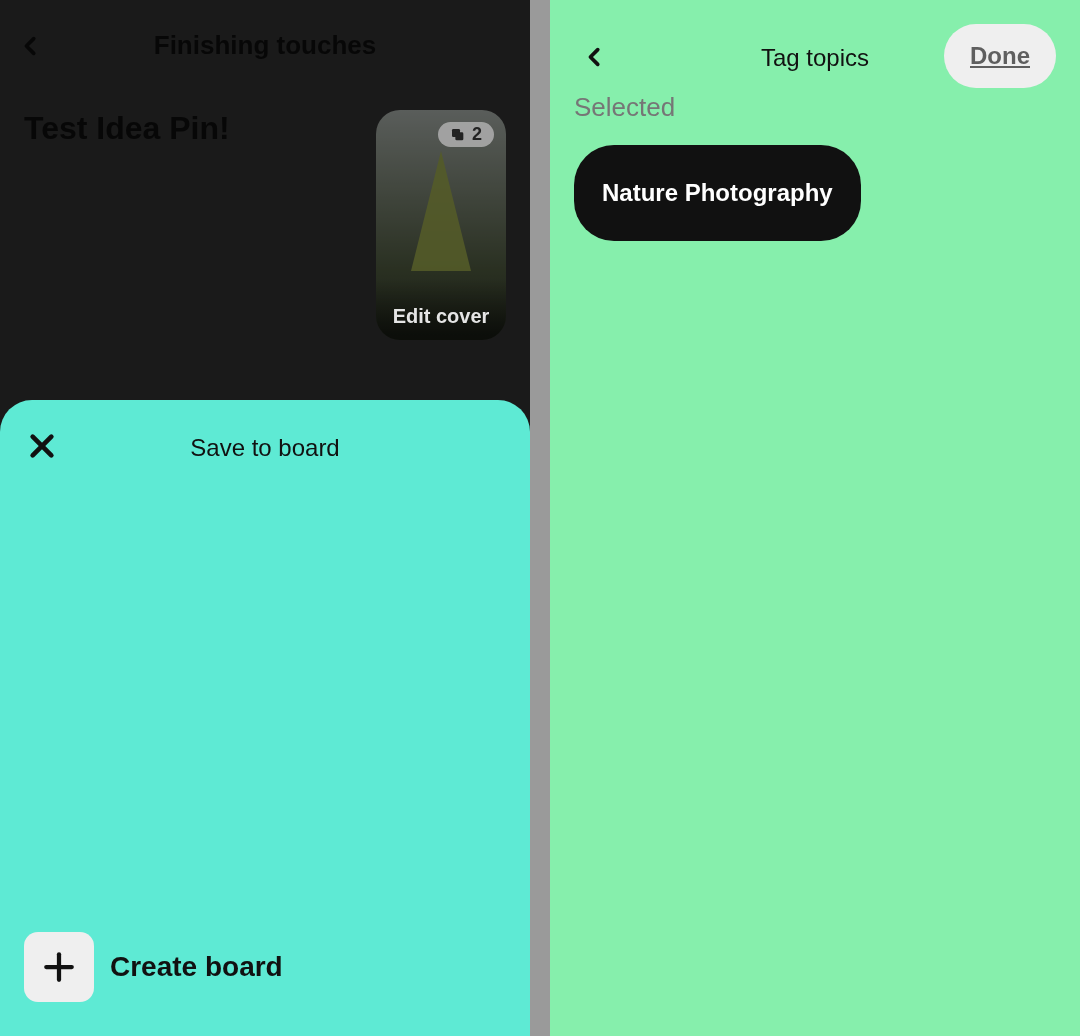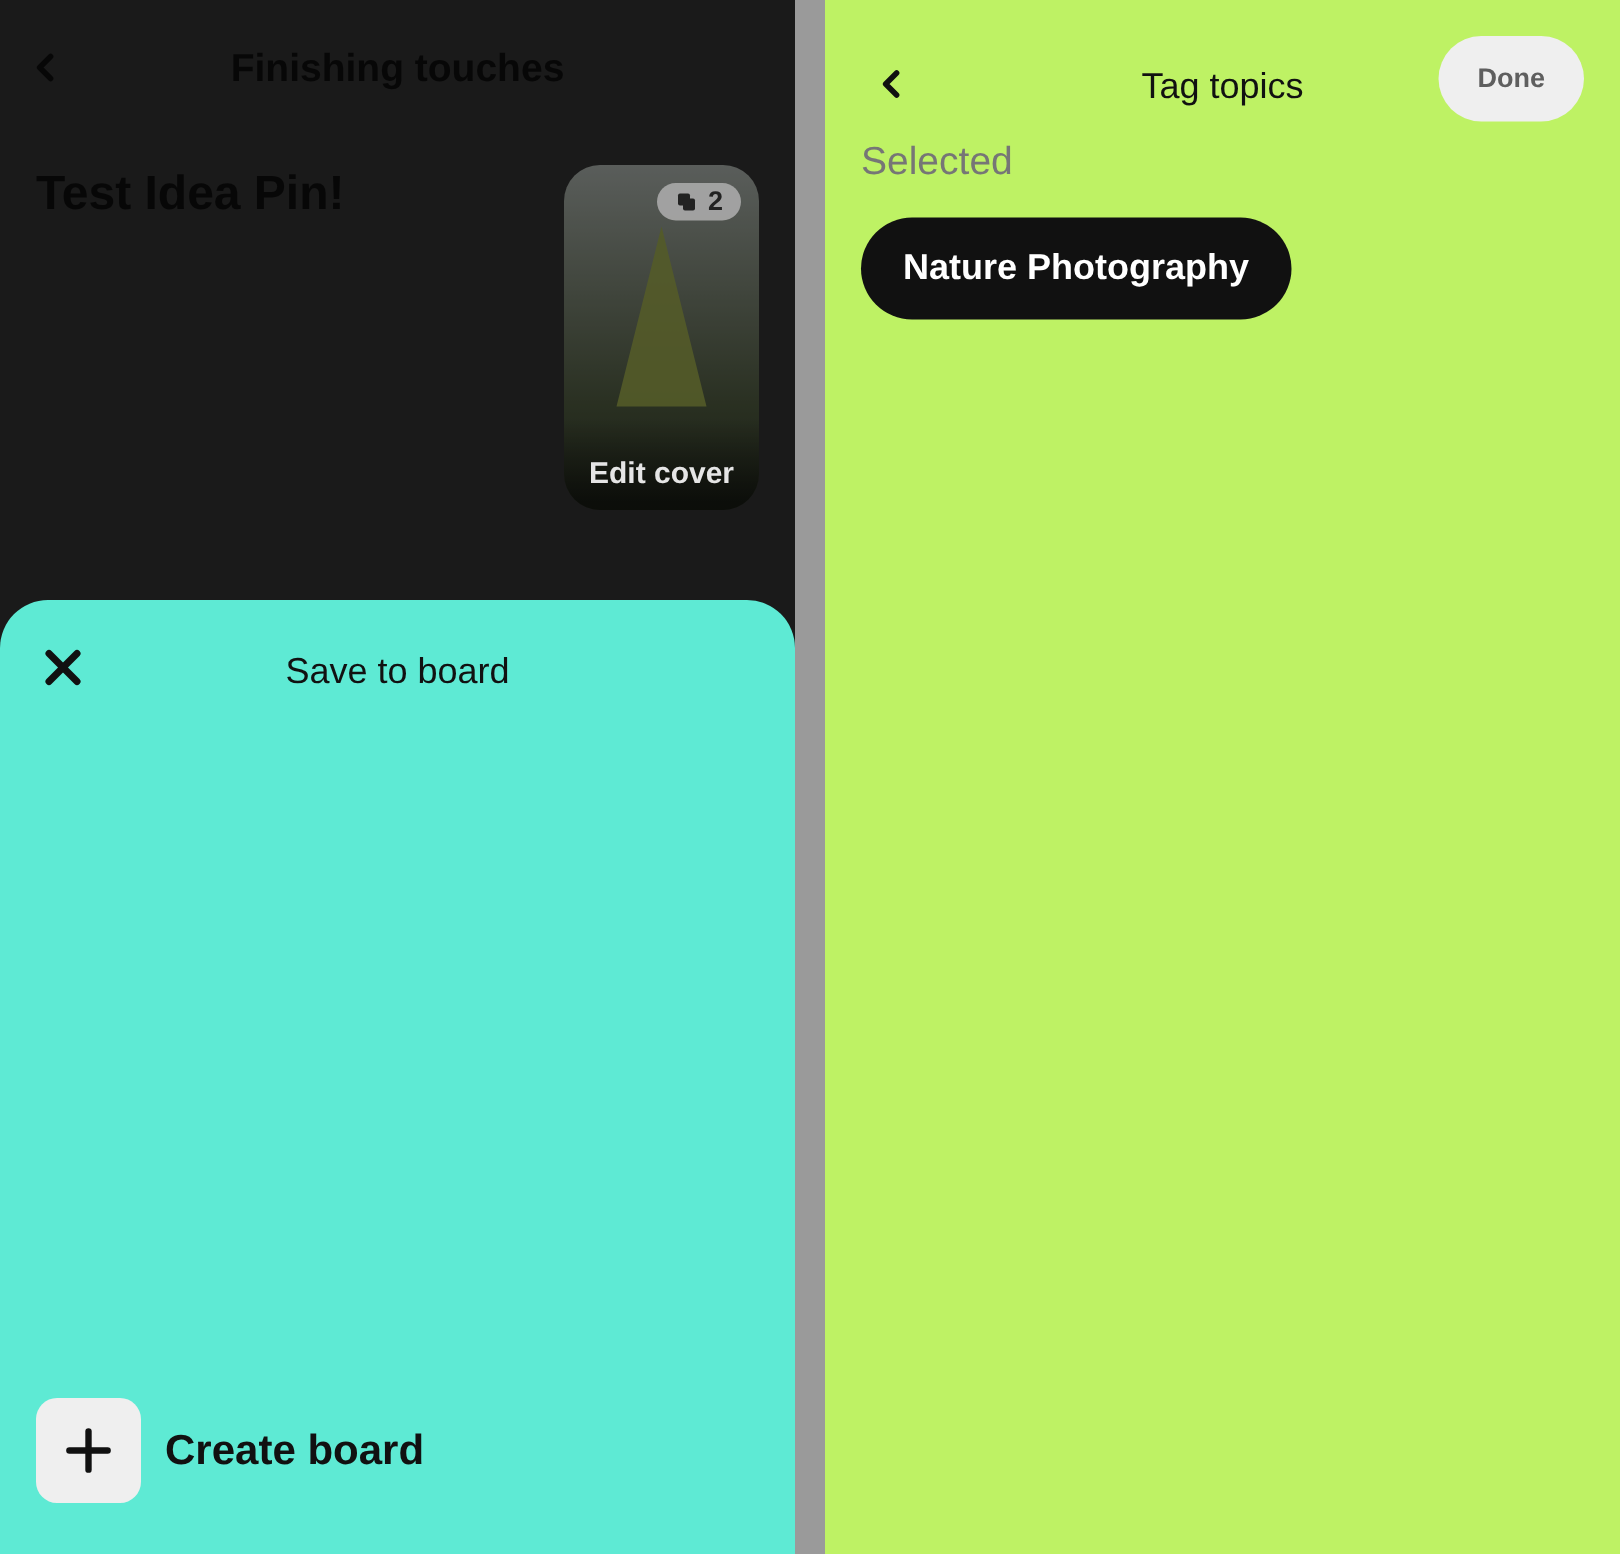--- a/index.html
+++ b/index.html
@@ -181,21 +181,21 @@
   }
   
   .divider {
     width: 20px;
     background: #9a9a9a;
     height: 1036px;
   }
   
   .right-panel {
     flex: 1;
-    background: #bef264;
+    background: #86efac;
     padding: 24px 24px;
   }
   .rp-header {
     position: relative;
     height: 68px;
     display: flex;
     align-items: center;
   }
   .rp-back {
     position: absolute;
@@ -210,24 +210,25 @@
     font-weight: 500;
     color: #111;
   }
   .rp-done {
     position: absolute;
     right: 0;
     top: 0;
     background: #efefef;
     border-radius: 34px;
     padding: 18px 26px;
-    font-size: 18px;
+    font-size: 24px;
     font-weight: 700;
     color: #5f5f5f;
     cursor: pointer;
+    text-decoration: underline;
   }
   .search-ph {
     margin-top: 24px;
     font-size: 30px;
     font-weight: 700;
     color: #767676;
     border: none;
     outline: none;
     width: 100%;
     background: transparent;
@@ -244,21 +245,21 @@
     display: flex;
     gap: 6px;
     margin-top: 22px;
     flex-wrap: wrap;
   }
   .chip {
     background: #111;
     color: #fff;
     font-size: 24px;
     font-weight: 600;
-    padding: 20px 28px;
+    padding: 34px 28px;
     border-radius: 40px;
     cursor: pointer;
   }
 </style>
 </head>
 <body>
 
 <div class="left-panel">
   <div class="left-header">
     <span class="back-icon">

